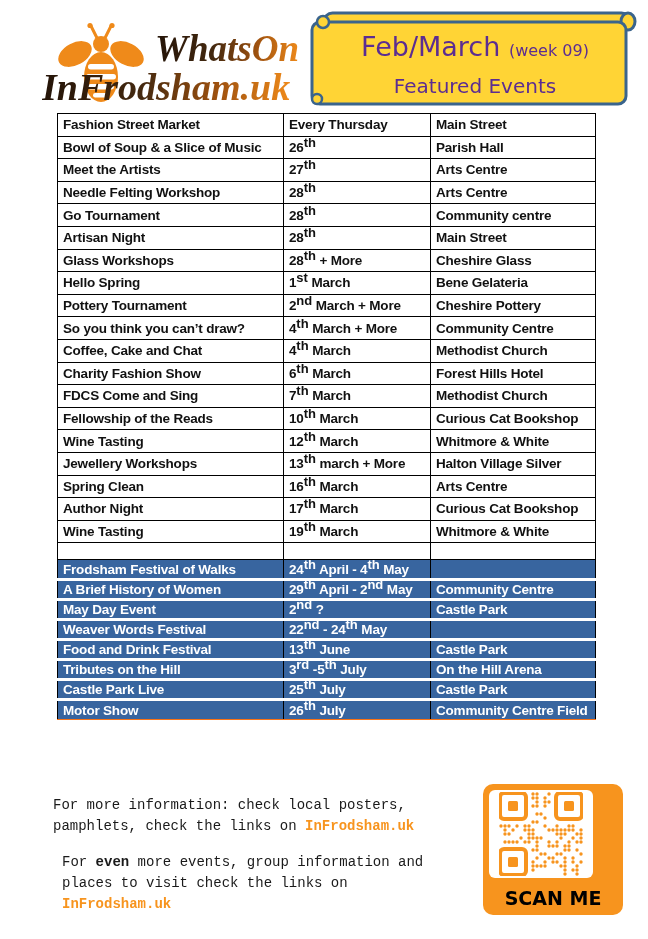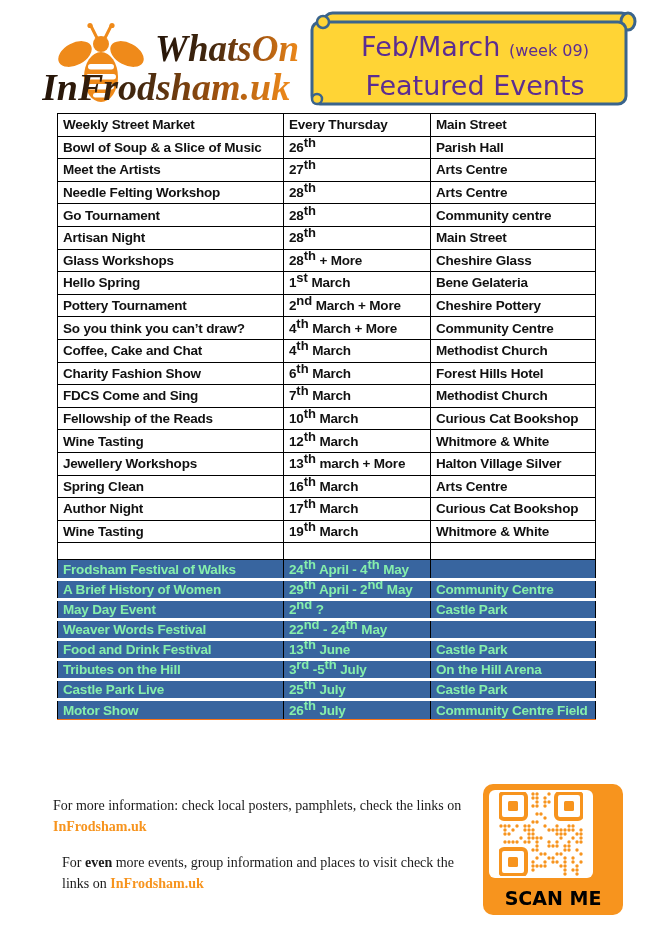--- a/index.html
+++ b/index.html
@@ -23,44 +23,44 @@
   .logo-line-2 { left: 42px;  top: 68px; font-size: 38px; }
   .bee { position: absolute; left: 55px; top: 22px; }
 
   
   .banner { position: absolute; left: 308px; top: 10px; width: 334px; height: 100px; }
   .banner svg { position: absolute; inset: 0; }
   .banner-text { position: absolute; left: 0; top: 20px; width: 100%; text-align: center;
     font-family: "DejaVu Sans", sans-serif; font-weight: 400; color: #5C2D91; }
   .banner-line-1 { font-size: 27px; line-height: 34px; white-space: nowrap; }
   .banner-week  { font-size: 16px; }
-  .banner-line-2 { font-size: 27px; line-height: 36px; white-space: nowrap; }
+  .banner-line-2 { font-size: 20px; line-height: 36px; white-space: nowrap; }
 
   
   .events { position: absolute; left: 57px; top: 113px; }
   table { border-collapse: collapse; table-layout: fixed; width: 538px; }
   col.c1 { width: 226px; } col.c2 { width: 147px; } col.c3 { width: 165px; }
   td {
     border: 1px solid #000;
     font-family: "Liberation Sans", sans-serif;
     font-weight: 700; font-size: 13.5px; letter-spacing: -0.2px;
     color: #111; height: 22.6px; padding: 1px 5px;
     white-space: nowrap; overflow: hidden; vertical-align: middle;
   }
   td sup { font-size: 13px; line-height: 0; vertical-align: super; letter-spacing: 0; }
   tr.spacer td { height: 17px; }
   tr.blue td {
-    background: #38659F; color: #86efac;
+    background: #38659F; color: #ffffff;
     border: 1px solid #000; border-bottom: 3px solid #ffffff;
     height: 20px;
   }
   tr.blue:last-child td { border-bottom: 1px solid #f97316; }
 
   
-  .para { position: absolute; font-family: Liberation Serif, serif;
+  .para { position: absolute; font-family: Liberation Mono, monospace;
     font-size: 14px; color: #1a1a1a; line-height: 1.5; }
   .para-1 { left: 53px; top: 795px; width: 428px; }
   .para-2 { left: 62px; top: 852px; width: 400px; }
   .link { color: #F7941E; font-weight: 700; }
   .bold { font-weight: 700; }
 
   
   .qr-badge { position: absolute; left: 483px; top: 784px; width: 140px; height: 131px;
     background: #F7941E; border-radius: 10px; }
   .qr-white { position: absolute; left: 6px; top: 6px; width: 104px; height: 88px;
@@ -123,21 +123,21 @@
 
   <div class="events">
     <table>
       <colgroup>
           <col class="c1">
           <col class="c2">
           <col class="c3">
         </colgroup>
       <tbody>
           <tr>
-            <td>Weekly Street Market</td>
+            <td>Fashion Street Market</td>
             <td>Every Thursday</td>
             <td>Main Street</td>
           </tr>
           <tr>
             <td>Bowl of Soup &amp; a Slice of Music</td>
             <td>26<sup>th</sup></td>
             <td>Parish Hall</td>
           </tr>
           <tr>
             <td>Meet the Artists</td>

